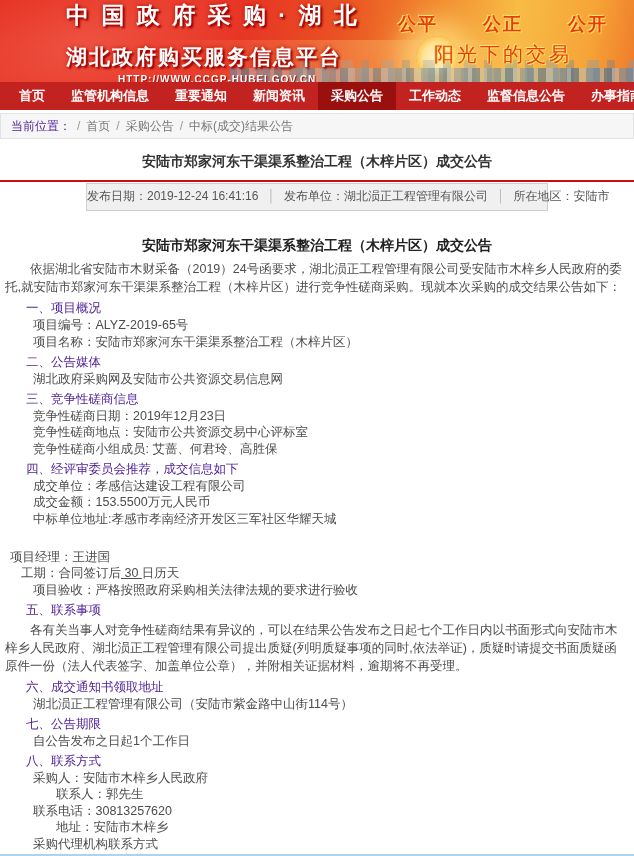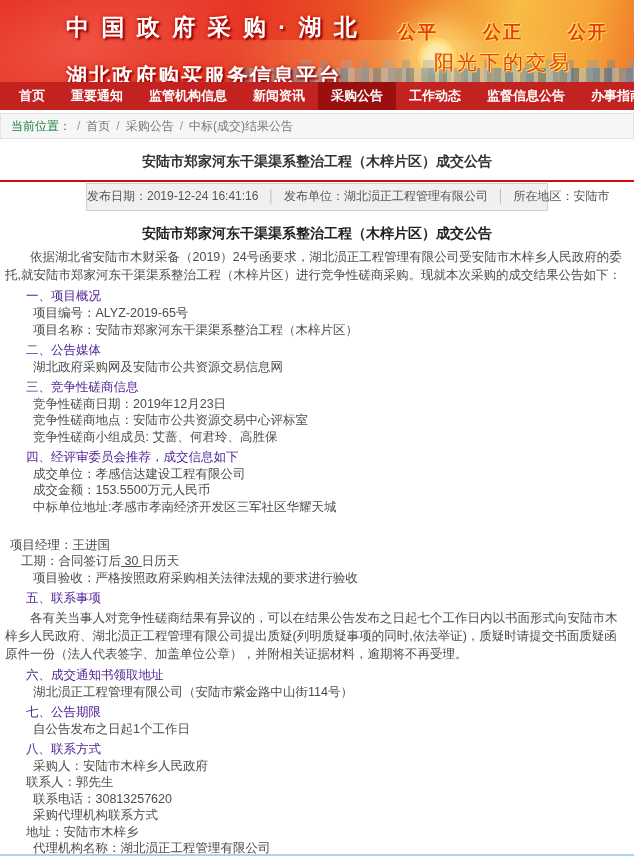--- a/index.html
+++ b/index.html
@@ -20,63 +20,63 @@
     box-shadow:0 0 28px 16px rgba(255,230,130,.75); }
   .skyline { position:absolute; bottom:0; left:230px; right:0; height:14px; opacity:.75;
     background:repeating-linear-gradient(90deg,
       rgba(96,134,168,.9) 0 7px, rgba(150,180,205,.7) 7px 11px,
       rgba(74,114,150,.85) 11px 19px, rgba(170,196,218,.6) 19px 26px,
       rgba(110,146,178,.8) 26px 33px); }
   .skyline2 { position:absolute; bottom:0; left:300px; right:0; height:22px; opacity:.45;
     background:repeating-linear-gradient(90deg,
       rgba(120,156,186,.8) 0 12px, transparent 12px 20px,
       rgba(90,128,162,.8) 20px 28px, transparent 28px 41px); }
-  .brand { position:absolute; left:66px; top:12px; z-index:3; color:#fff; }
+  .brand { position:absolute; left:66px; top:0; z-index:3; color:#fff; }
   .brand-l1 { font-size:23px; font-weight:bold; letter-spacing:3px; white-space:nowrap;
     text-shadow:2px 2px 2px #990000, 0 0 4px #bb0e00; }
-  .brand-l2 { font-size:21px; font-weight:bold; letter-spacing:2px; margin-top:19px; white-space:nowrap;
+  .brand-l2 { font-size:21px; font-weight:bold; letter-spacing:2px; margin-top:12px; white-space:nowrap;
     text-shadow:2px 2px 2px #990000, 0 0 4px #bb0e00; }
   .brand-url { font-size:10px; letter-spacing:1px; margin:3px 0 0 52px; font-weight:bold;
     text-shadow:1px 1px 1px #990000; }
-  .slogan { position:absolute; right:26px; top:20px; z-index:3; width:210px; text-align:center; }
+  .slogan { position:absolute; right:26px; top:12px; z-index:3; width:210px; text-align:center; }
   .slogan-words { display:flex; justify-content:space-between; font-size:18px; font-weight:bold; color:#e83c0c;
     text-shadow:0 0 2px #ffe97a, 1px 1px 0 #ffd54d, -1px -1px 0 #ffe07a; letter-spacing:2px; }
   .slogan-l2 { margin-top:5px; font-size:20px; font-weight:normal; color:#e83c0c; letter-spacing:3px;
     text-shadow:0 0 2px #ffe97a, 1px 1px 0 #ffd54d, -1px -1px 0 #ffe07a; }
 
   
   .nav { display:flex; align-items:stretch; height:28px; background:#c32320; padding-left:6px; }
   .nav-item { display:flex; align-items:center; padding:0 13px; color:#fff; font-size:13px; font-weight:bold;
     text-decoration:none; cursor:pointer; white-space:nowrap; }
   .nav-item.active { background:#9a100e; }
 
   
   .crumbbar { margin-top:3px; height:26px; line-height:24px; background:#f6f6f6;
     border:1px solid #e3e3e3; font-size:12px; color:#777; padding-left:10px; }
-  .bc-label { color:#15803d; }
+  .bc-label { color:#4c1d95; }
   .bc-sep { padding:0 6px; color:#999; }
   .bc-link { color:#777; text-decoration:none; cursor:pointer; }
 
   
   .page-title { margin-top:14px; text-align:center; font-size:14px; font-weight:bold; color:#333; }
   .title-rule { margin-top:9px; border-top:2px solid #d40b0b; }
-  .meta { width:462px; margin:1px auto 4px; background:#f0f0f0; border:1px solid #cfcfcf;
+  .meta { width:462px; margin:1px auto 16px; background:#f0f0f0; border:1px solid #cfcfcf;
     text-align:center; font-size:12px; color:#555; padding:4px 0 5px; white-space:nowrap; }
   .meta .sep { color:#b5b5b5; padding:0 9px; }
 
   
   .article-body { padding:4px 5px 0 5px; font-size:12.5px; color:#4c4c4c; }
   .content-title { text-align:center; font-weight:bold; font-size:14px; color:#222; margin:6px 0 5px; }
   .blk { margin:1.5px 0 1.5px 28px; line-height:15px; }
   .t-h { font-weight:normal; color:#4c1d95; margin:5px 0 2px 21px; }
   .t-p { margin-left:0; margin-right:0; text-indent:2em; line-height:18px; margin-top:3px; margin-bottom:3px; }
   .ind-b { margin-left:5px;margin-top:23px; }
   .ind-c { margin-left:16px; }
   .ind-d { }
-  .ind-e { margin-left:21px; }
+  .ind-e { margin-left:51px; }
   .u { text-decoration:underline; }
 
   .bottom-line { position:absolute; left:0; right:0; bottom:0; height:2px; background:#a9d5f0; z-index:9; }
 </style>
 </head>
 <body>
 
 <div id="page">
 
   <div class="banner">
@@ -93,22 +93,22 @@
           <span>公平</span>
           <span>公正</span>
           <span>公开</span>
         </div>
       <div class="slogan-l2">阳光下的交易</div>
     </div>
   </div>
 
   <div class="nav">
       <a class="nav-item">首页</a>
+      <a class="nav-item">监管机构信息</a>
       <a class="nav-item">重要通知</a>
-      <a class="nav-item">监管机构信息</a>
       <a class="nav-item">新闻资讯</a>
       <a class="nav-item active">采购公告</a>
       <a class="nav-item">工作动态</a>
       <a class="nav-item">监督信息公告</a>
       <a class="nav-item">办事指南</a>
     </div>
 
   <div class="crumbbar">
     <span class="bc-label">当前位置：</span><span><span class="bc-sep">/</span><a class="bc-link">首页</a><span class="bc-sep">/</span><a class="bc-link">采购公告</a><span class="bc-sep">/</span><a class="bc-link">中标(成交)结果公告</a></span>
   </div>
@@ -142,20 +142,20 @@
         <div class="blk t-h">五、联系事项</div>
         <div class="blk t-p">各有关当事人对竞争性磋商结果有异议的，可以在结果公告发布之日起七个工作日内以书面形式向安陆市木梓乡人民政府、湖北涢正工程管理有限公司提出质疑(列明质疑事项的同时,依法举证)，质疑时请提交书面质疑函原件一份（法人代表签字、加盖单位公章），并附相关证据材料，逾期将不再受理。</div>
         <div class="blk t-h">六、成交通知书领取地址</div>
         <div class="blk t-line">湖北涢正工程管理有限公司（安陆市紫金路中山街114号）</div>
         <div class="blk t-h">七、公告期限</div>
         <div class="blk t-line">自公告发布之日起1个工作日</div>
         <div class="blk t-h">八、联系方式</div>
         <div class="blk t-line">采购人：安陆市木梓乡人民政府</div>
         <div class="blk t-line ind-e">联系人：郭先生</div>
         <div class="blk t-line">联系电话：30813257620</div>
+        <div class="blk t-line ind-e">地址：安陆市木梓乡</div>
         <div class="blk t-line">采购代理机构联系方式</div>
-        <div class="blk t-line ind-e">地址：安陆市木梓乡</div>
         <div class="blk t-line">代理机构名称：湖北涢正工程管理有限公司</div>
       </div>
   </div>
 
   <div class="bottom-line"></div>
 </div>
 
 </body></html>

